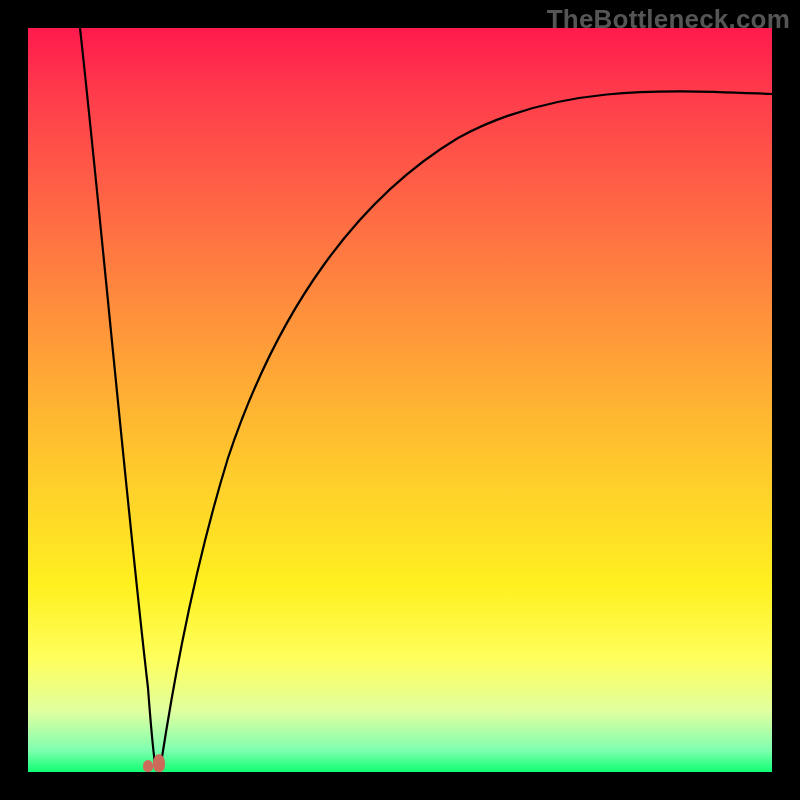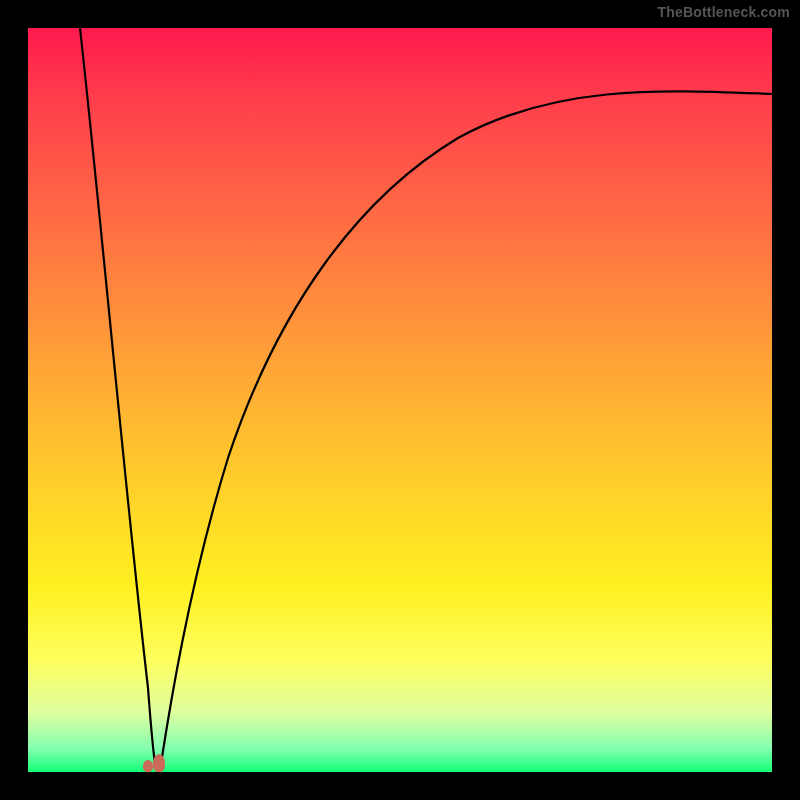--- a/index.html
+++ b/index.html
@@ -39,21 +39,21 @@
       #dfffa0 92%,
       #80ffb0 97%,
       #11ff73 100%
     );
   }
   .watermark {
     position: absolute;
     top: 4px;
     right: 10px;
     color: #555555;
-    font-size: 14px;
+    font-size: 26px;
     font-weight: 600;
     letter-spacing: 0.2px;
     user-select: none;
   }
   svg.curves {
     position: absolute;
     left: 0;
     top: 0;
     width: 744px;
     height: 744px;

